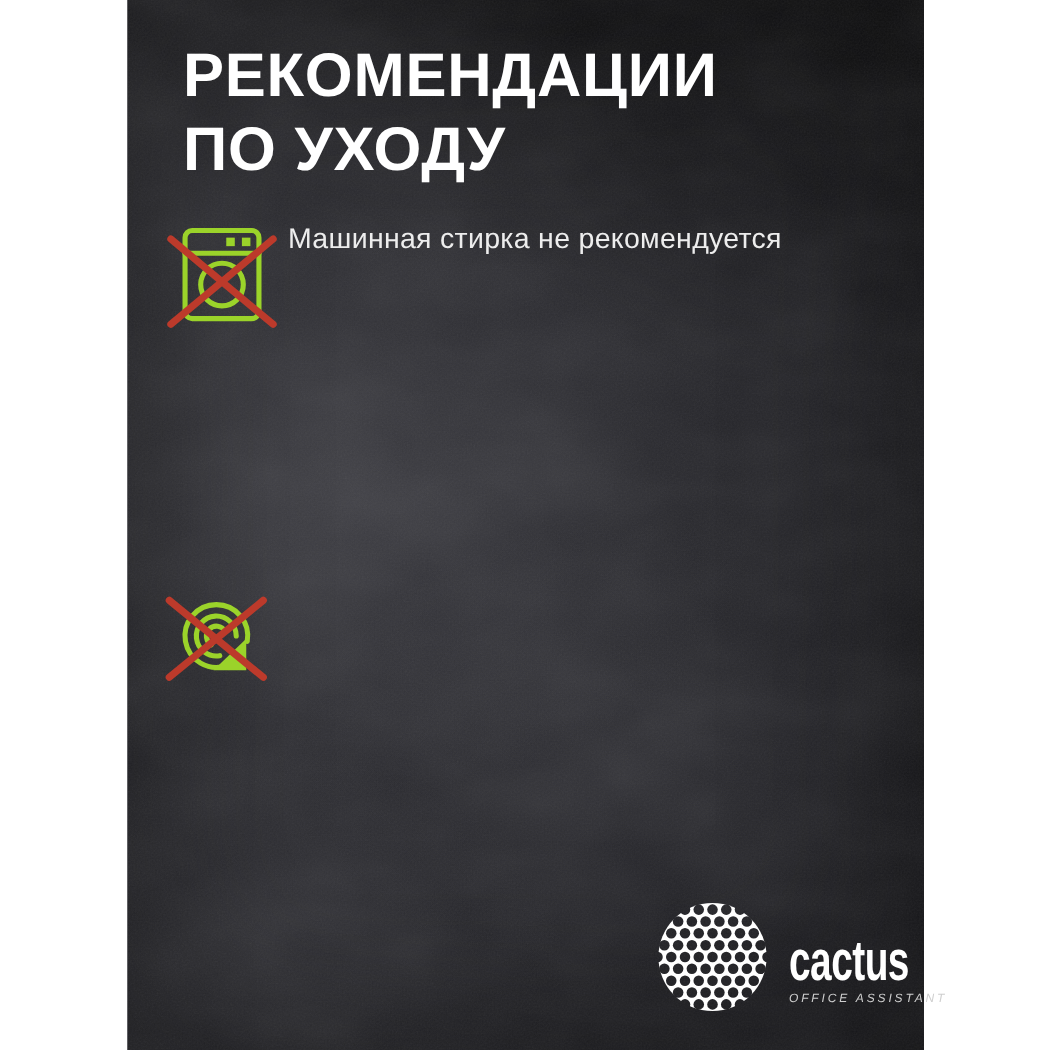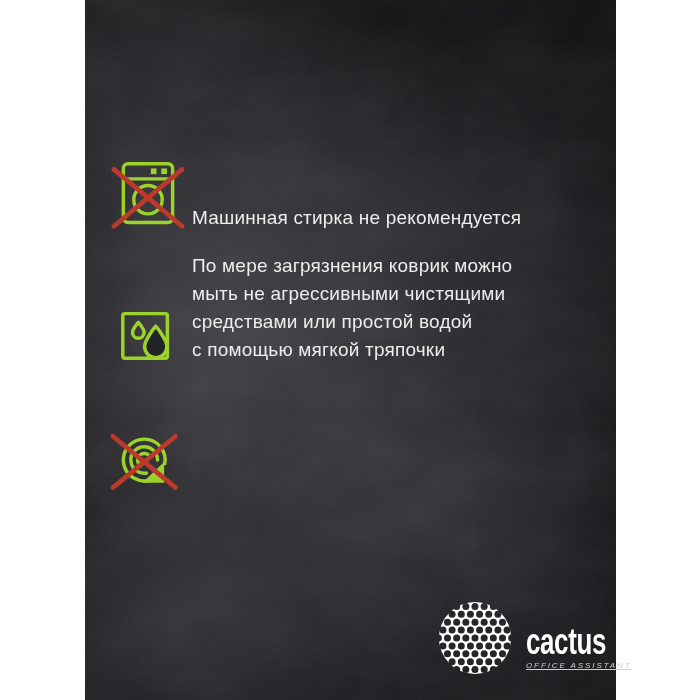--- a/index.html
+++ b/index.html
@@ -32,21 +32,21 @@
     overflow:hidden;
   }
   .noise{position:absolute;inset:0;width:100%;height:100%;opacity:.55;}
   
   .title{
     position:absolute;left:122px;top:26px;
     color:#ffffff;font-weight:700;font-size:41px;line-height:49px;
     letter-spacing:.5px;white-space:pre-line;
   }
   
-  .item{position:absolute;left:106px;display:flex;align-items:flex-end;}
+  .item{position:absolute;left:106px;display:flex;align-items:flex-start;}
   .item-1{top:146px;height:86px;}
   .item-2{top:252px;height:112px;}
   .item-3{top:386px;height:112px;}
   .item-4{top:500px;height:112px;}
   .icon-box{width:84px;flex:0 0 84px;display:flex;align-items:center;justify-content:center;}
   .item-text{
     color:var(--text);font-size:19px;line-height:28px;letter-spacing:.2px;
     white-space:pre-line;margin-left:2px;
   }
   .icon-box svg{color:var(--green);overflow:visible;}
@@ -56,21 +56,21 @@
   .cross{fill:none;stroke:var(--red);stroke-width:5;stroke-linecap:round;}
   
   .logo{position:absolute;left:436px;top:599px;display:flex;align-items:center;}
   .logo-mark{width:78px;height:78px;flex:0 0 78px;}
   .logo-text{margin-left:12px;margin-top:19px;}
   .logo-brand{
     color:#ffffff;font-weight:700;font-size:36px;line-height:30px;
     transform:scale(.72,1.05);transform-origin:left center;letter-spacing:-.5px;
   }
   .logo-tagline{
-    color:#cfcfcf;font-size:8px;font-style:italic;letter-spacing:1.9px;margin-top:5px;text-decoration:underline;
+    color:#cfcfcf;font-size:8px;font-style:italic;letter-spacing:1.9px;margin-top:5px;
   }
 </style>
 </head>
 <body>
 
 <div class="page">
 
   <div class="poster-bg">
     <svg class="noise" xmlns="http://www.w3.org/2000/svg">
       <filter id="grain">
@@ -85,49 +85,38 @@
           <feColorMatrix type="saturate" values="0"></feColorMatrix>
           <feComponentTransfer>
             <feFuncA type="linear" slope="0.16"></feFuncA>
           </feComponentTransfer>
         </filter>
       <rect width="100%" height="100%" filter="url(#clouds)"></rect>
       <rect width="100%" height="100%" filter="url(#grain)"></rect>
     </svg>
   </div>
 
+  <h1 class="title">РЕКОМЕНДАЦИИ
+ПО УХОДУ</h1>
 
   <div class="item item-1">
     <div class="icon-box">
       <svg width="72" height="76" viewBox="0 0 76 80" xmlns="http://www.w3.org/2000/svg">
         <rect class="icon-stroke" x="12" y="8" width="52" height="62" rx="5"></rect>
         <line class="icon-stroke" x1="12" y1="24" x2="64" y2="24"></line>
         <rect class="icon-fill" x="41" y="13" width="6" height="6"></rect>
         <rect class="icon-fill" x="52" y="13" width="6" height="6"></rect>
         <circle class="icon-stroke" cx="38" cy="46" r="15"></circle>
         <line class="cross" x1="2" y1="14" x2="74" y2="74"></line>
         <line class="cross" x1="74" y1="14" x2="2" y2="74"></line>
       </svg>
     </div>
     <div class="item-text">Машинная стирка не рекомендуется</div>
   </div>
 
-  <div class="item item-2">
-    <div class="icon-box">
-      <svg width="62" height="62" viewBox="0 0 64 64" xmlns="http://www.w3.org/2000/svg">
-        <rect class="icon-stroke" x="6" y="12" width="46" height="46" rx="2"></rect>
-        <path class="icon-fill-bg" d="M40 25 C40 25 28.5 38.5 28.5 46 a11.5 11.5 0 0 0 23 0 C51.5 38.5 40 25 40 25 Z"></path>
-        <path class="icon-stroke" d="M22 21 C22 21 16 28 16 31.5 a6 6 0 0 0 12 0 C28 28 22 21 22 21 Z"></path>
-      </svg>
-    </div>
-    <div class="item-text">По мере загрязнения коврик можно
-мыть не агрессивными чистящими
-средствами или простой водой
-с помощью мягкой тряпочки</div>
-  </div>
 
   <div class="item item-3">
     <div class="icon-box">
       <svg width="76" height="76" viewBox="0 0 80 80" xmlns="http://www.w3.org/2000/svg">
         <path class="icon-stroke" d="M43.5 60.7 A22 22 0 1 1 57.7 43.8" stroke-width="4.4"></path>
         <path class="icon-stroke" d="M38.4 53.8 A14 14 0 1 1 50 40" stroke-width="4.4"></path>
         <path class="icon-stroke" d="M32.5 46.1 A7 7 0 1 1 42.1 36.5" stroke-width="4.4"></path>
         <polygon class="icon-fill" points="57,42 57,64 34,64" stroke="currentColor" stroke-width="2" stroke-linejoin="round"></polygon>
         <line class="cross" x1="3" y1="15" x2="69" y2="69"></line>
         <line class="cross" x1="69" y1="15" x2="3" y2="69"></line>

